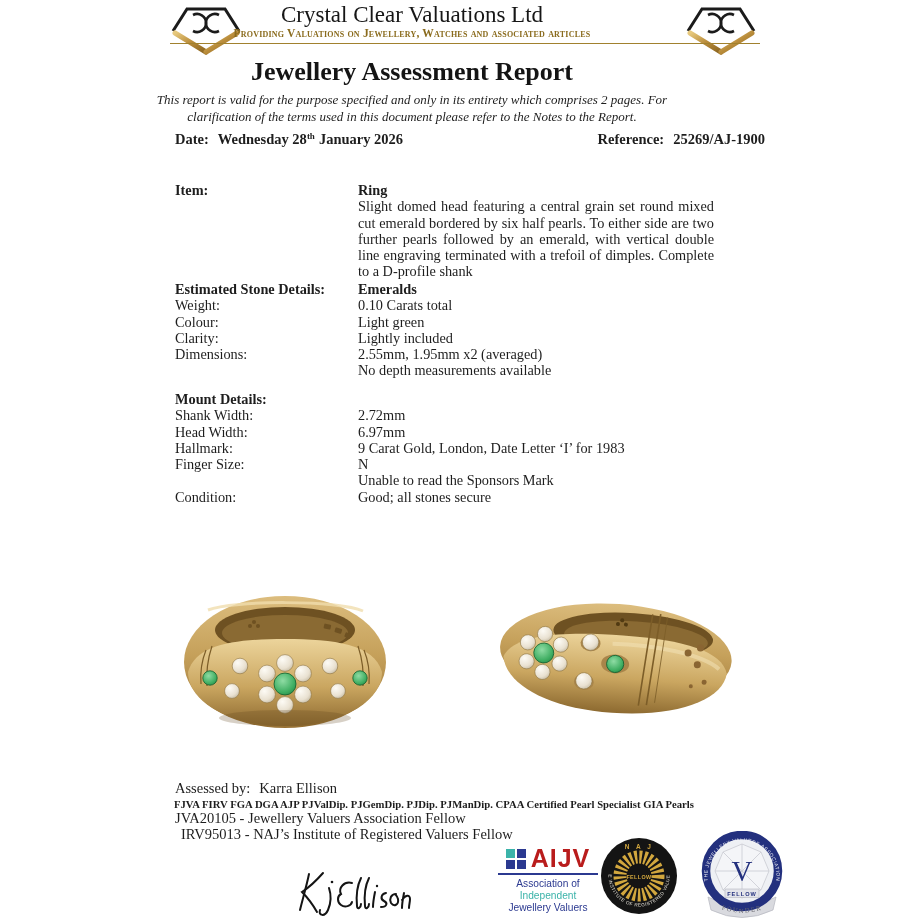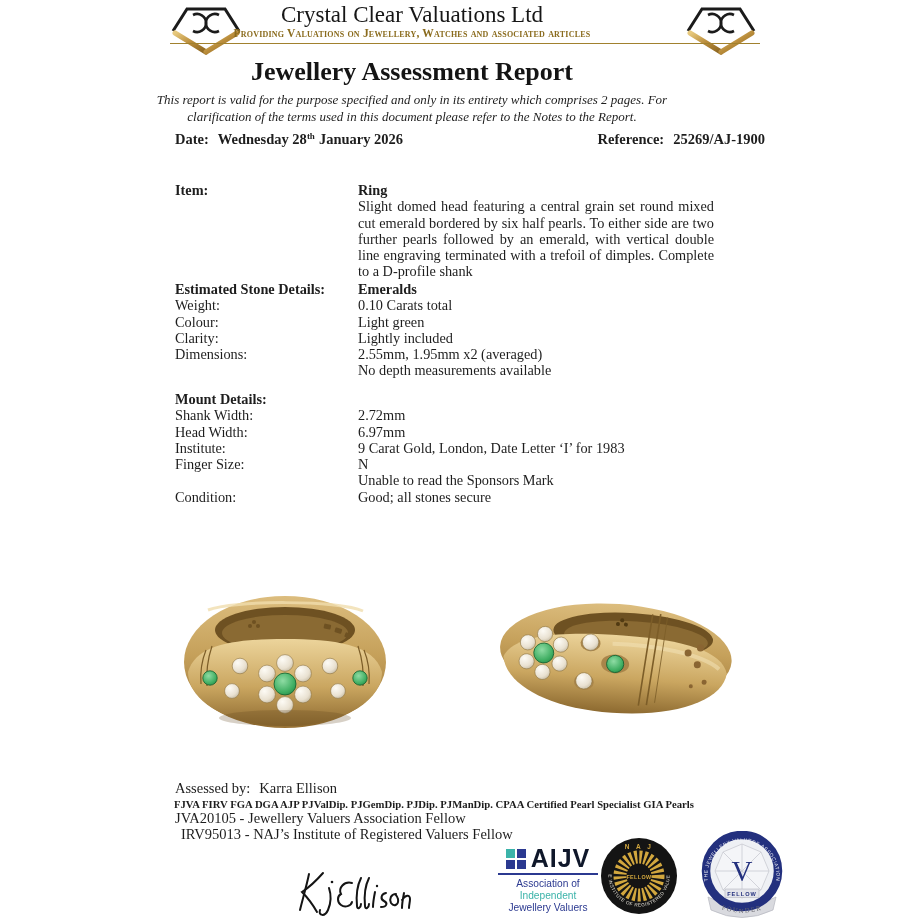--- a/index.html
+++ b/index.html
@@ -38,21 +38,21 @@
   .assessed{left:175px;top:780px;font-size:14.5px;}
   .quals{left:174px;top:798px;font-size:10.7px;font-weight:bold;}
   .reg1{left:175px;top:810px;font-size:14.5px;}
   .reg2{left:181px;top:826px;font-size:14.5px;}
 
   
   .aijv{left:496px;top:846px;width:104px;font-family:"Liberation Sans",sans-serif;text-align:center;}
   .aijv-top{display:flex;align-items:center;justify-content:center;}
   .aijv-squares{display:grid;grid-template-columns:9px 9px;grid-template-rows:9px 9px;gap:2px;margin-right:5px;}
   .sq{width:9px;height:9px;}
-  .aijv-acronym{font-size:25px;font-weight:bold;color:#0f172a;letter-spacing:1px;line-height:25px;}
+  .aijv-acronym{font-size:25px;font-weight:bold;color:#b91c1c;letter-spacing:1px;line-height:25px;}
   .aijv-rule{height:2px;background:#2b3990;margin:2px 2px 3px 2px;}
   .aijv-line{font-size:10.2px;line-height:12px;color:#2b3990;}
   .aijv-line.teal{color:#3bb3a9;}
 </style>
 </head>
 <body>
 
 <div class="page">
 
   <svg class="abs" style="left:166px;top:1px" width="80" height="54" viewBox="0 0 80 54">
@@ -149,21 +149,21 @@
     </div>
     <div class="krow">
       <span class="kl">Shank Width:</span>
       <span class="kval">2.72mm</span>
     </div>
     <div class="krow">
       <span class="kl">Head Width:</span>
       <span class="kval">6.97mm</span>
     </div>
     <div class="krow">
-      <span class="kl">Institute:</span>
+      <span class="kl">Hallmark:</span>
       <span class="kval">9 Carat Gold, London, Date Letter ‘I’ for 1983</span>
     </div>
     <div class="krow">
       <span class="kl">Finger Size:</span>
       <span class="kval">N</span>
     </div>
     <div class="krow">
       <span class="kl"></span>
       <span class="kval">Unable to read the Sponsors Mark</span>
     </div>

